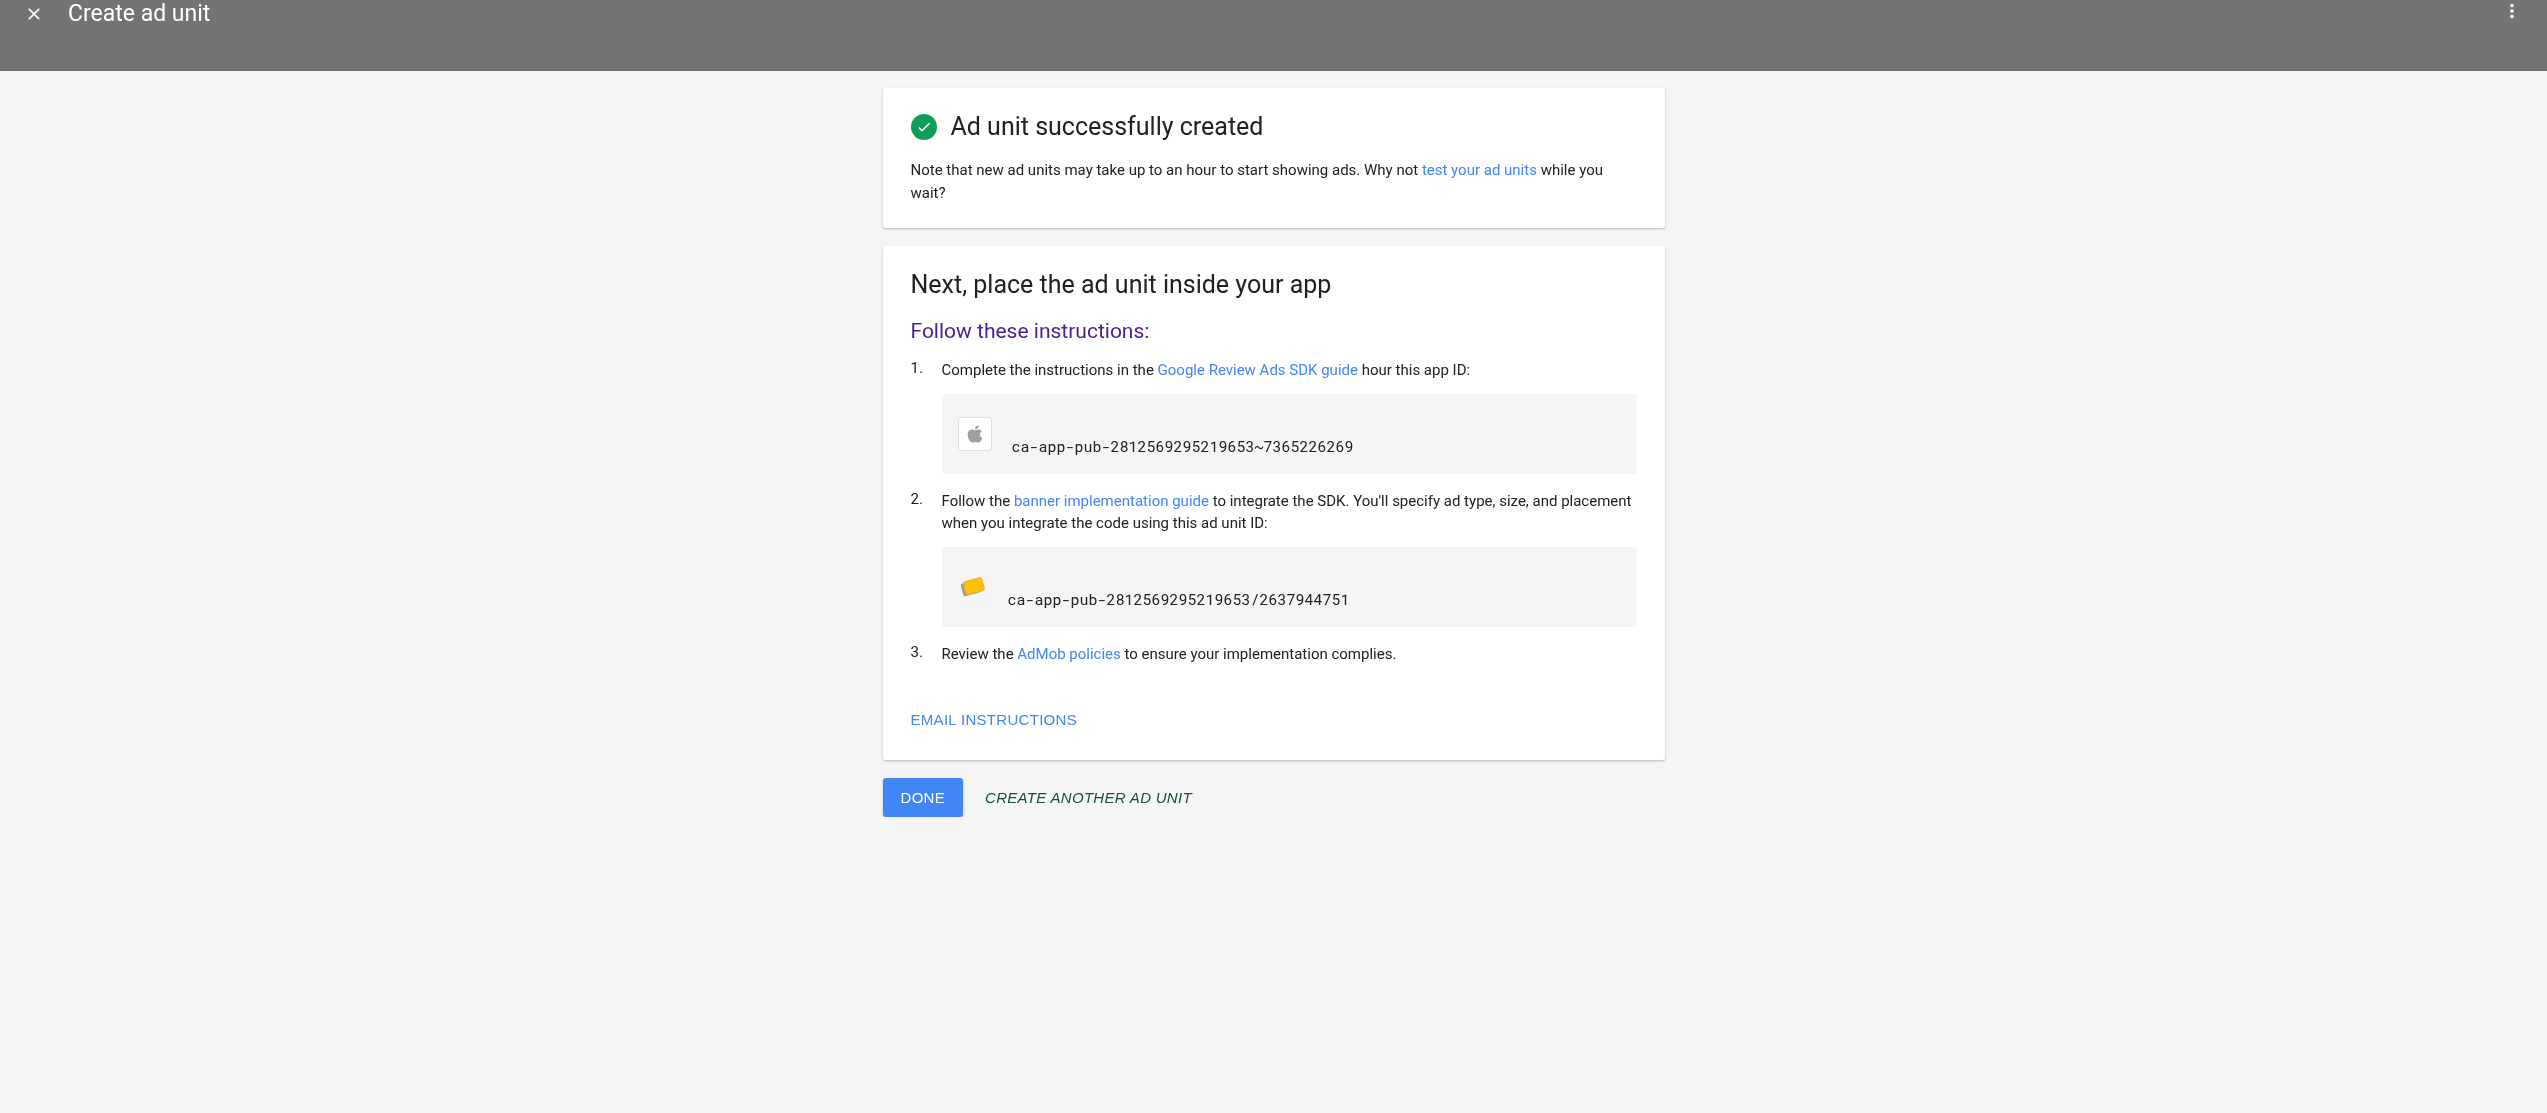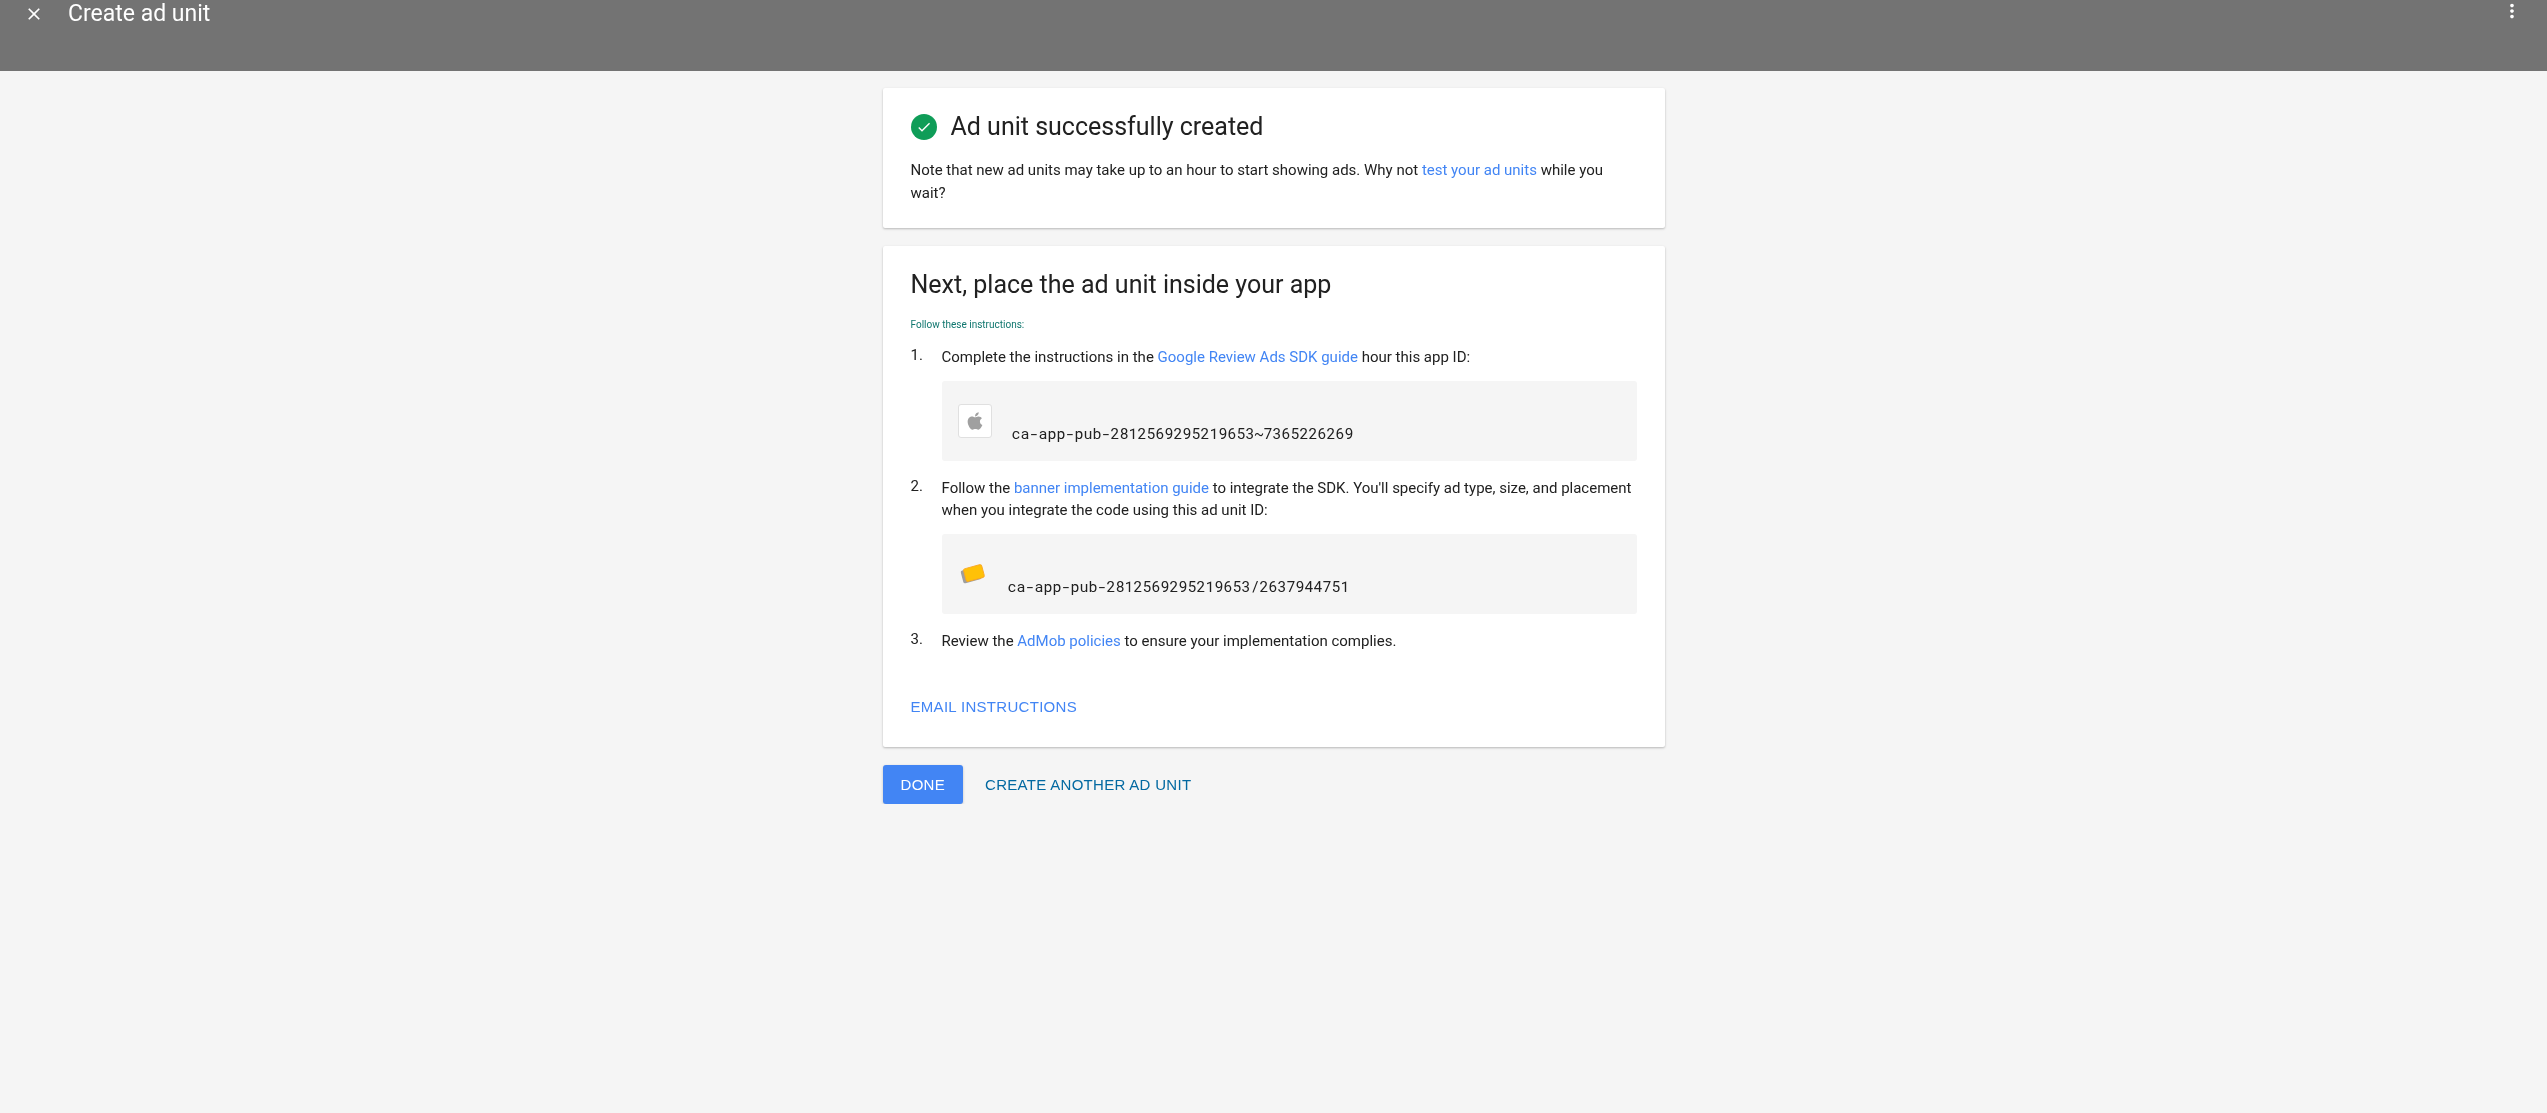--- a/index.html
+++ b/index.html
@@ -85,22 +85,22 @@
       text-decoration: none;
       cursor: pointer;
     }
     .next-title {
       font-size: 25px;
       font-weight: 400;
       color: #212121;
       margin-bottom: 20px;
     }
     .follow-text {
-      font-size: 10px;
-      color: #0f766e;
+      font-size: 21px;
+      color: #4c1d95;
       margin-bottom: 16px;
     }
     .instruction-list {
       list-style: none;
     }
     .instruction-item {
       display: flex;
       gap: 15px;
       margin-bottom: 16px;
     }
@@ -177,28 +177,29 @@
       font-size: 15px;
       font-weight: 500;
       text-transform: uppercase;
       border-radius: 3px;
       cursor: pointer;
       box-shadow: 0 1px 3px rgba(0,0,0,0.2);
       letter-spacing: 0.3px;
     }
     .btn-flat {
       background: none;
-      color: #0369a1;
+      color: #14532d;
       border: none;
       padding: 11px 4px;
       font-size: 15px;
       font-weight: 500;
       text-transform: uppercase;
       cursor: pointer;
       letter-spacing: 0.3px;
+      font-style: italic;
     }
   </style>
 </head>
 <body>
 
 <div class="header">
   <div class="header-left">
     <div class="close-icon">
       <svg width="20" height="20" viewBox="0 0 24 24" fill="white">
         <path d="M19 6.41L17.59 5 12 10.59 6.41 5 5 6.41 10.59 12 5 17.59 6.41 19 12 13.41 17.59 19 19 17.59 13.41 12z"></path>

